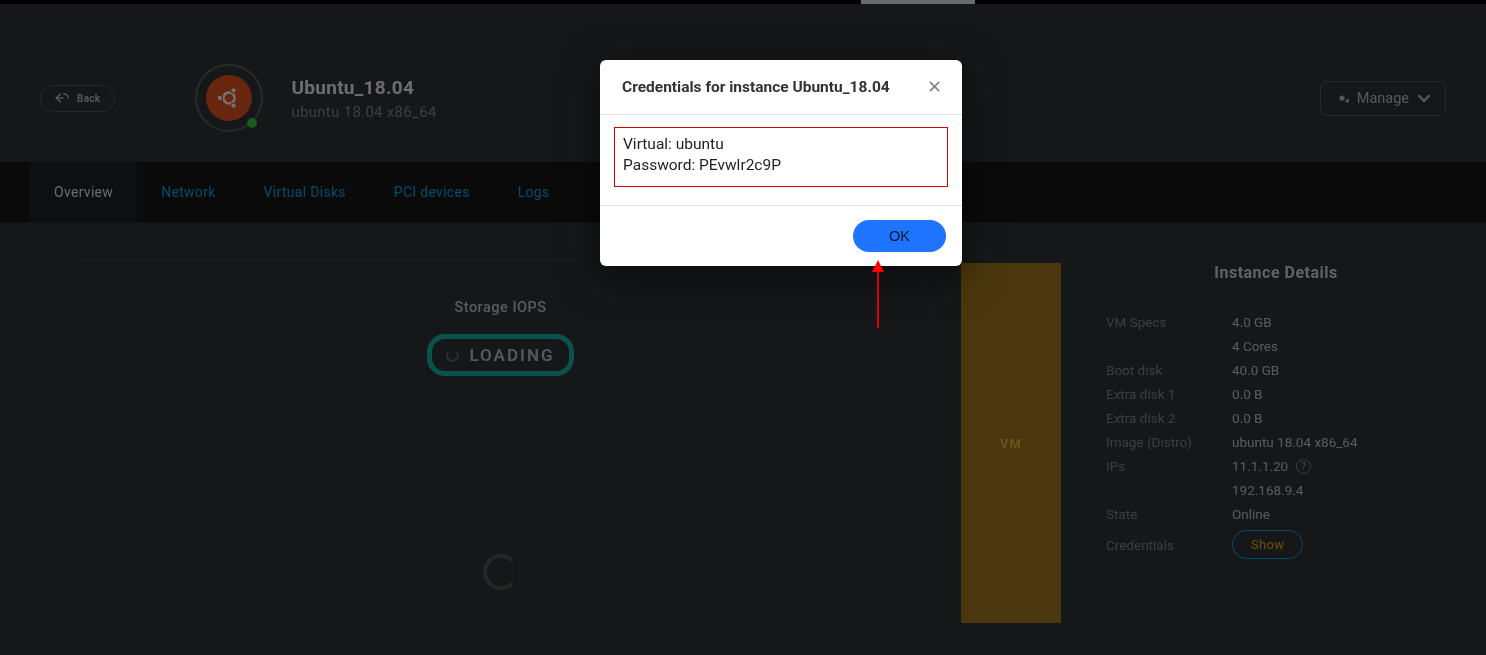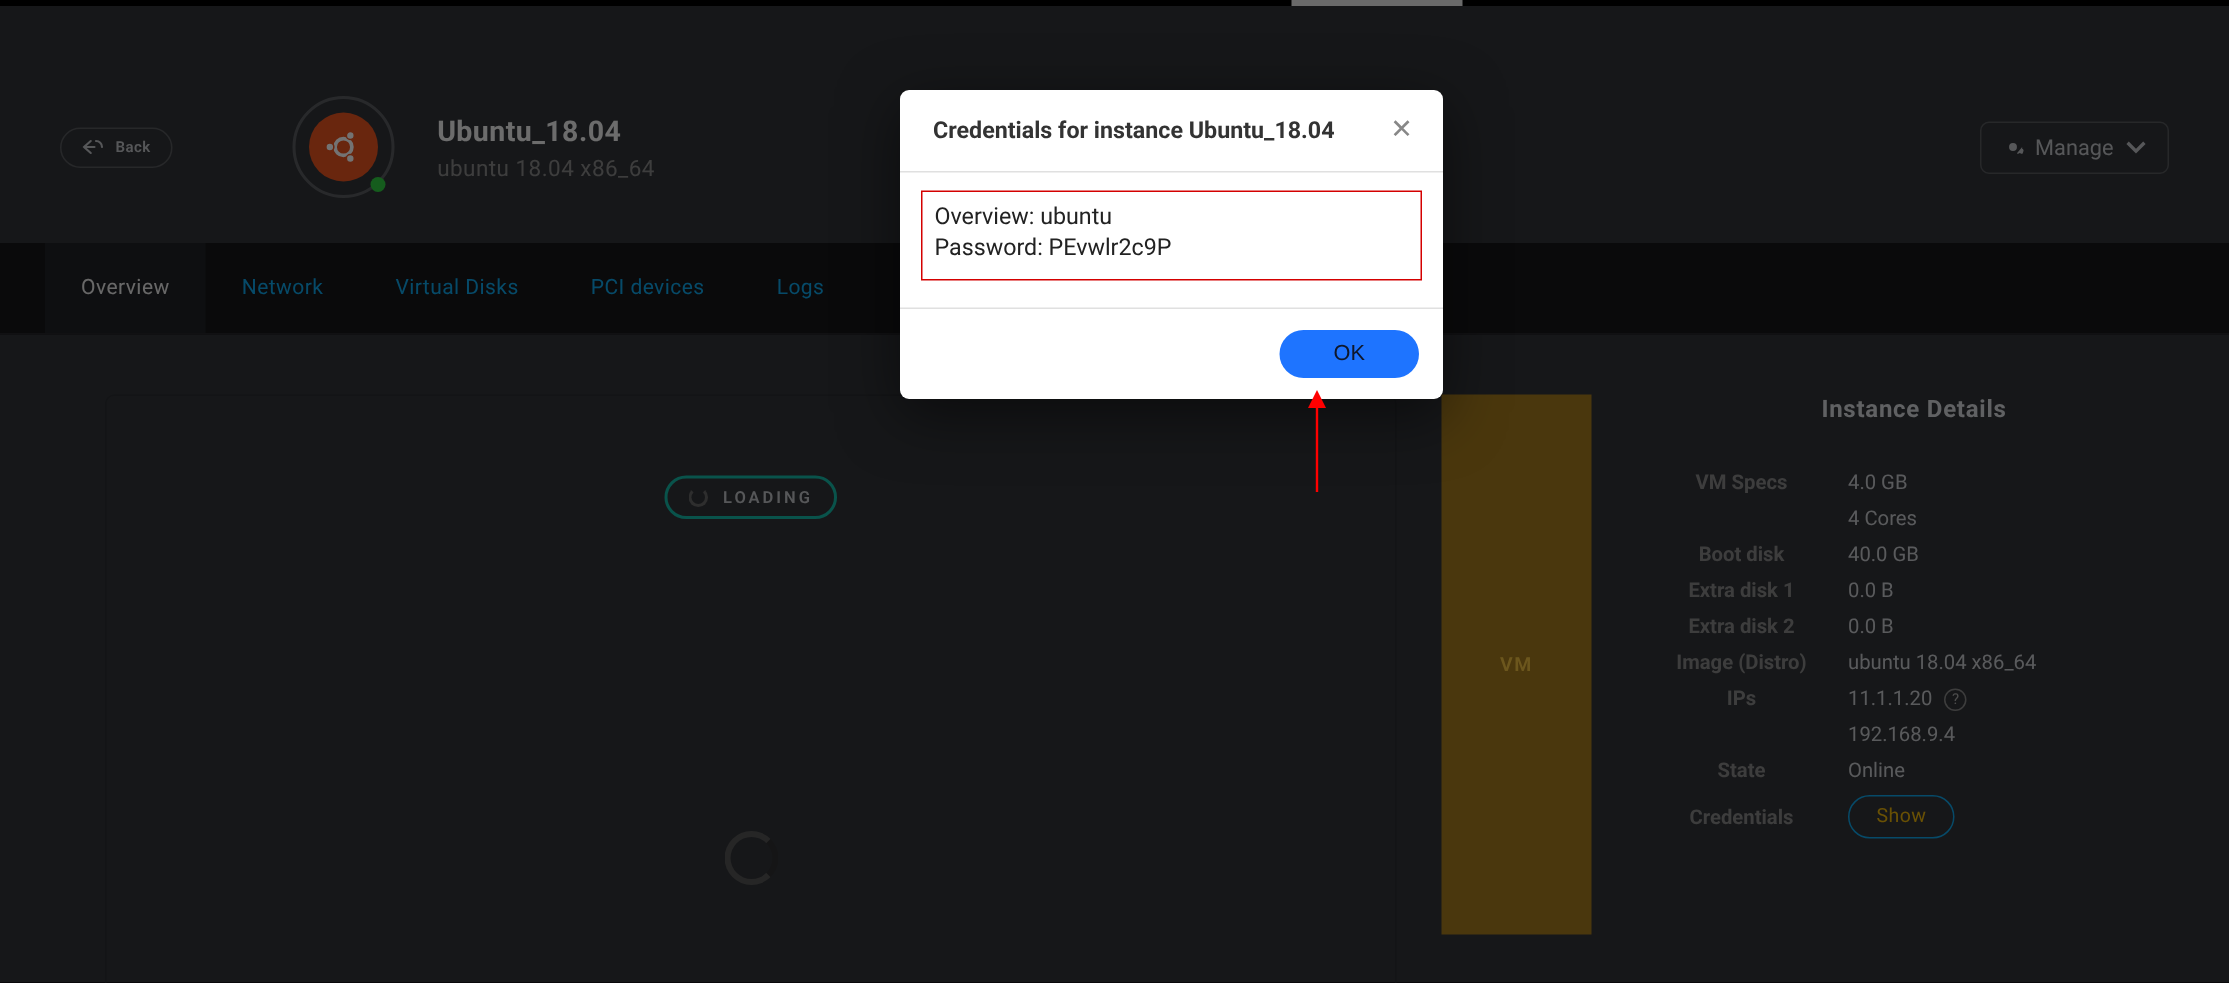--- a/index.html
+++ b/index.html
@@ -19,30 +19,30 @@
   .inst-title { color: #f0f0f0; font-size: 19px; font-weight: 700; letter-spacing: 0.3px; }
   .inst-sub { color: #888; font-size: 15px; margin-top: 4px; letter-spacing: 0.3px; }
   .manage-btn { margin-left: auto; display:inline-flex; align-items:center; gap:8px; border:1px solid #56585c; border-radius:6px; padding:8px 14px; color:#c0c2c6; font-size:14.5px; cursor:pointer; }
   .manage-btn svg { width:14px; height:14px; }
   .tabs { display:flex; background:#161719; padding-left:30px; border-bottom:1px solid #25262a; }
   .tab { padding: 22px 24px; color:#0ea5e9; font-size:14px; letter-spacing:0.3px; cursor:pointer; }
   .tab.active { color:#e8e8e8; background:#202226; }
   .content { display:flex; padding: 40px 40px 0 70px; gap:0; }
   .storage-panel { flex:1; border:1px solid #2a2c30; border-radius:6px; min-height:420px; position:relative; text-align:center; padding-top:35px; }
   .storage-title { color:#c5c7cb; font-size:14.5px; letter-spacing:0.5px; font-weight:500; }
-  .loading-pill { display:inline-flex; align-items:center; gap:10px; border:2px solid #14b8a6; border-radius:18px; padding:6px 14px; margin-top:18px; color:#c0c2c6; font-size:11px; letter-spacing:2px; font-weight:600;}
+  .loading-pill { display:inline-flex; align-items:center; gap:10px; border:5px solid #14b8a6; border-radius:18px; padding:6px 14px; margin-top:18px; color:#c0c2c6; font-size:17px; letter-spacing:2px; font-weight:600;}
   .spinner-sm { width:13px; height:13px; border:2px solid #666; border-top-color:transparent; border-radius:50%; animation: spin 1s linear infinite;}
   .spinner-lg { position:absolute; left:50%; transform:translateX(-50%); top:290px; width:36px; height:36px; border:4px solid #555; border-right-color:#2f2f31; border-radius:50%; animation: spin 1s linear infinite;}
   @keyframes spin { to { transform: rotate(360deg);} }
   .side-col { display:flex; margin-left:30px; align-items:stretch; }
   .vm-square { width:100px; height:360px; background:#a57a1d; display:flex; align-items:center; justify-content:center; color:#f0c040; font-size:13px; letter-spacing:1px; font-weight:600;}
   .details { width:340px; margin-left:45px; }
   .details-title { color:#d6d8db; font-size:16px; font-weight:700; letter-spacing:0.5px; text-align:center; margin-bottom:28px;}
   .detail-row { display:flex; align-items:center; padding:4px 0; font-size:13.5px;}
-  .detail-label { width:110px; text-align:center; color:#888; margin-right:16px;font-weight:bold;}
+  .detail-label { width:110px; text-align:left; color:#888; margin-right:16px;}
   .detail-value { color:#c6c8cc; display:flex; align-items:center; gap:8px;}
   .qmark { width:15px; height:15px; border:1px solid #888; border-radius:50%; display:inline-flex; align-items:center; justify-content:center; font-size:10px; color:#aaa;}
   .show-btn { border:1px solid #0ea5e9; border-radius:16px; padding:6px 18px; color:#eab308; font-size:13px; cursor:pointer; letter-spacing:0.3px;}
   
   .modal { position:absolute; left:50%; transform:translateX(-50%); top:60px; width:362px; background:#fff; border-radius:6px; box-shadow:0 10px 40px rgba(0,0,0,0.5); overflow:hidden;margin-left:38px;}
   .modal-header { padding:18px 20px 18px 22px; display:flex; align-items:center; border-bottom:1px solid #e0e0e0;}
   .modal-title { color:#333; font-weight:700; font-size:15.5px; flex:1; }
   .modal-close { color:#888; font-size:18px; cursor:pointer; line-height:1;}
   .modal-body { padding:12px 14px 18px 14px; border-bottom:1px solid #e0e0e0;}
   .cred-box { border:1px solid #d40000; padding:6px 8px 10px 8px; color:#222; font-size:15.5px; line-height:1.35;}
@@ -96,20 +96,21 @@
     <div class="tabs">
       <div class="tab active">Overview</div>
       <div class="tab">Network</div>
       <div class="tab">Virtual Disks</div>
       <div class="tab">PCI devices</div>
       <div class="tab">Logs</div>
     </div>
 
     <div class="content">
       <div class="storage-panel">
+        <div class="storage-title">Storage IOPS</div>
         <div class="loading-pill">
           <div class="spinner-sm"></div>
           <span>LOADING</span>
         </div>
         <div class="spinner-lg"></div>
       </div>
 
       <div class="side-col">
         <div class="vm-square">VM</div>
         <div class="details">
@@ -166,21 +167,21 @@
   </div>
 
   <div class="modal">
     <div class="modal-header">
       <div class="modal-title">Credentials for instance Ubuntu_18.04</div>
       <div class="modal-close">✕</div>
     </div>
     <div class="modal-body">
       <div class="cred-box">
         <div>
-          <span>Overview:</span>
+          <span>Virtual:</span>
           <span>ubuntu</span>
         </div>
         <div>
           <span>Password:</span>
           <span>PEvwlr2c9P</span>
         </div>
       </div>
     </div>
     <div class="modal-footer">
       <button class="ok-btn">OK</button>

